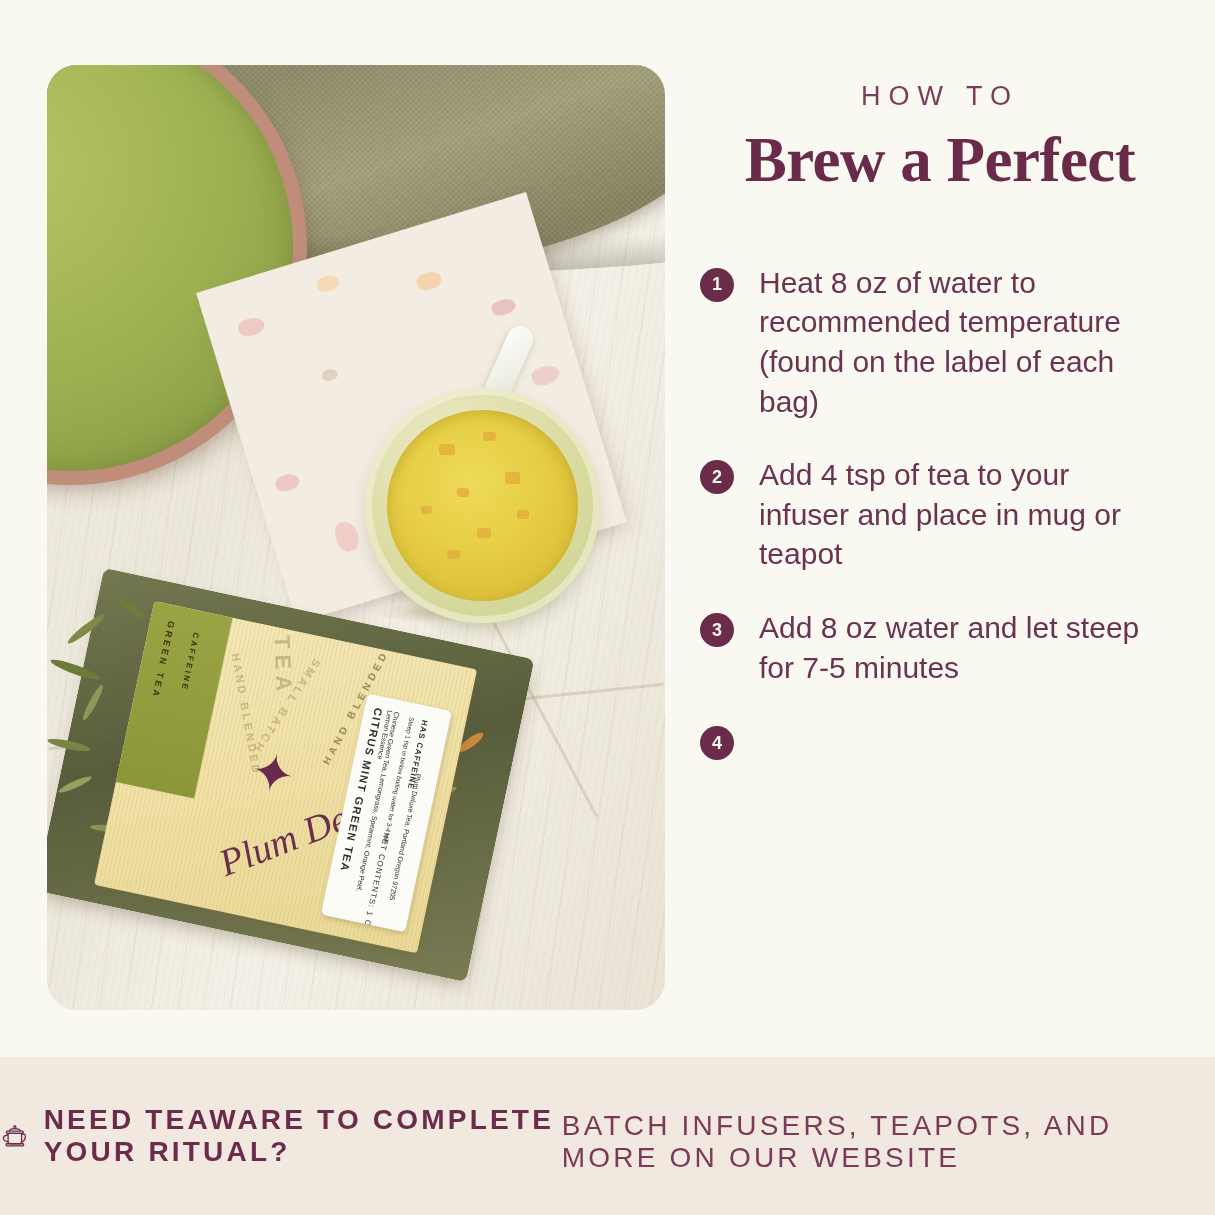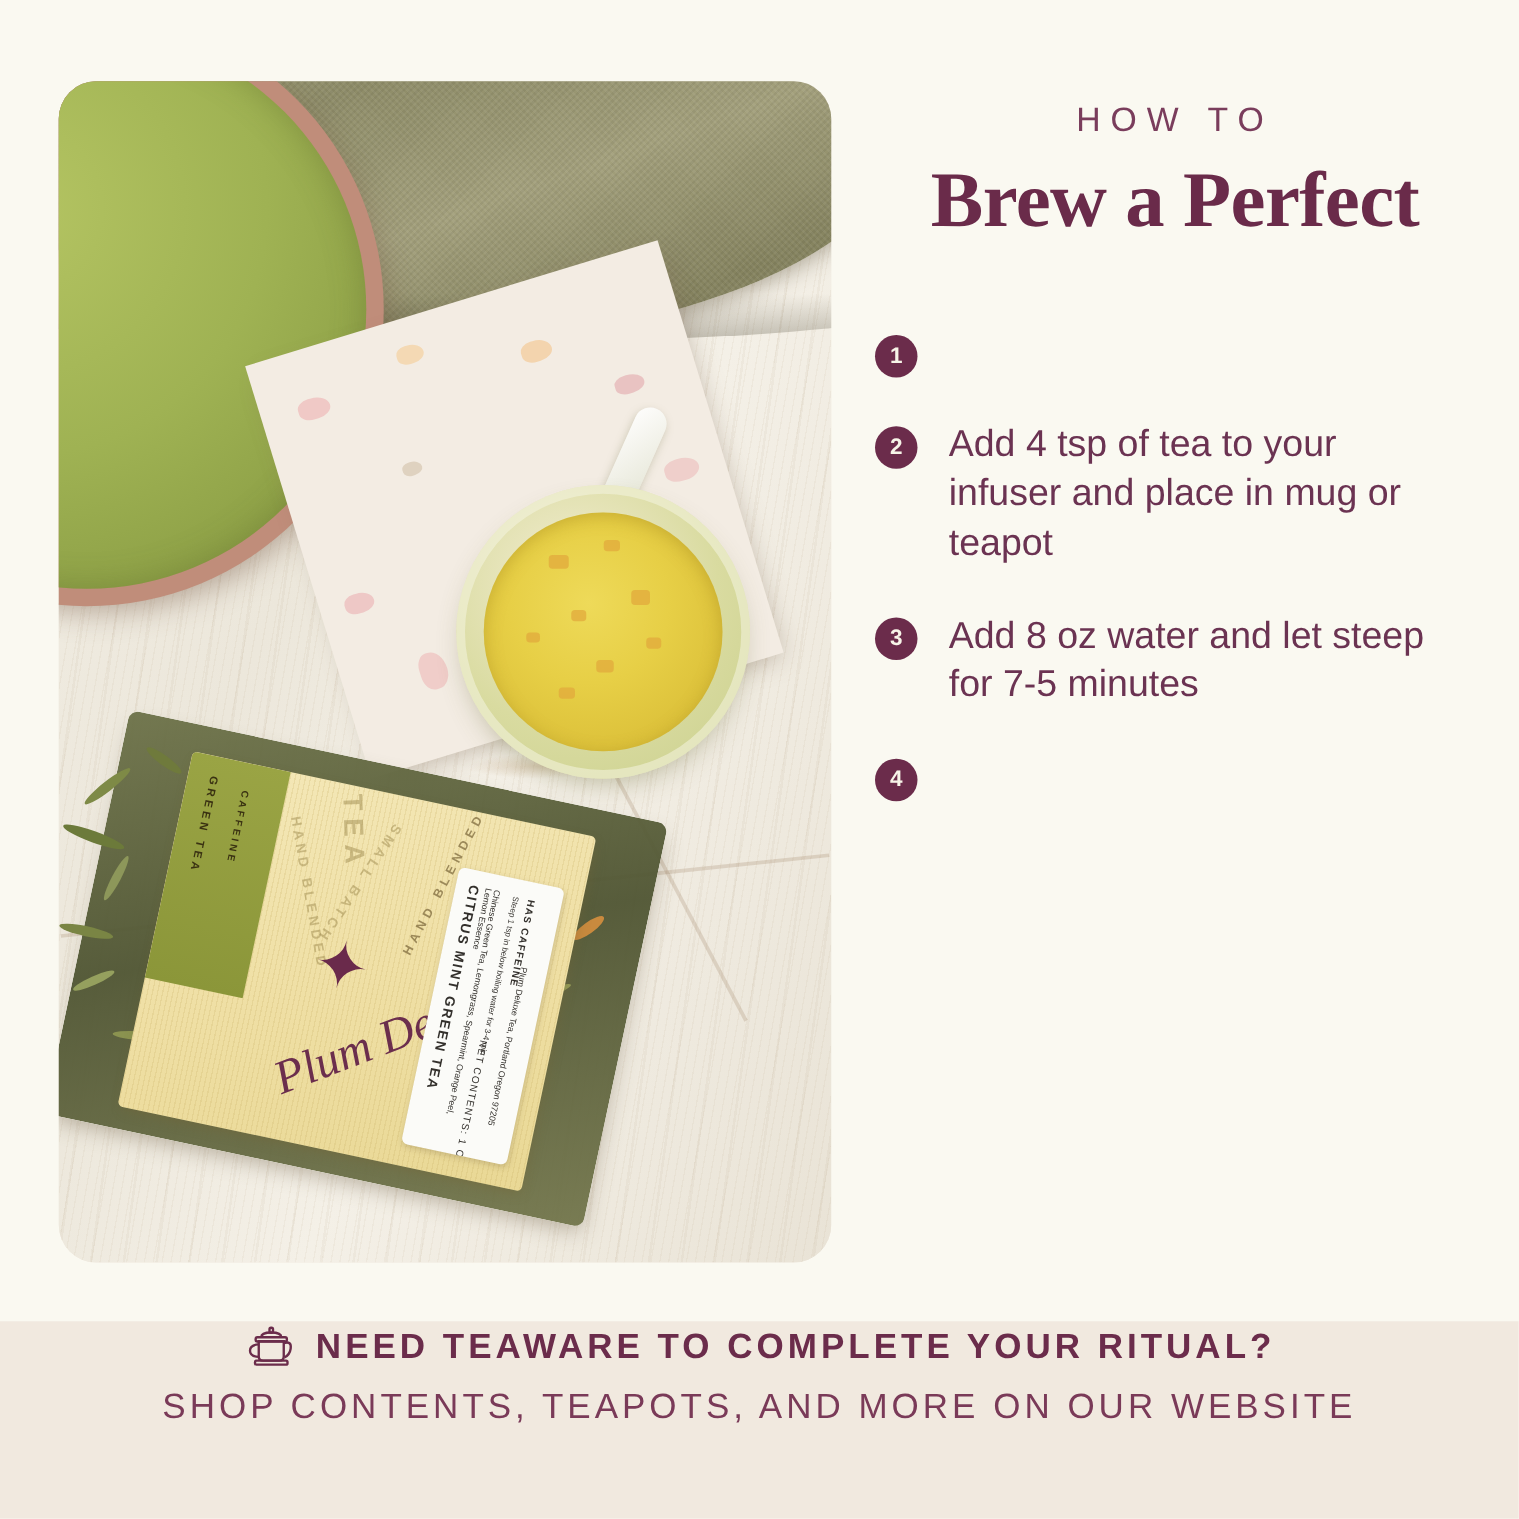--- a/index.html
+++ b/index.html
@@ -180,21 +180,21 @@
   }
   .step-text{
     margin-left:25px; color:#6b3352; font-size:30px; line-height:1.32;
     max-width:390px;
   }
 
   
   .footer{
     position:absolute; left:0; top:1057px; width:1215px; height:158px;
     background:#f1e9df;
-    display:flex; flex-direction:column; align-items:center; justify-content:flex-start;
+    display:flex; flex-direction:row; align-items:center; justify-content:flex-start;
   }
   .foot-row{ display:flex; align-items:center; justify-content:center; gap:14px; }
   .foot-line1{
     color:#6b2c4b; font-size:28px; font-weight:700; letter-spacing:3.2px;
   }
   .foot-line2{
     color:#7a3a58; font-size:28px; font-weight:400; letter-spacing:3.2px;
     margin-top:12px;
   }
   .teapot-icon{ display:block; }
@@ -292,20 +292,21 @@
 
   <div class="content">
     <div class="eyebrow">HOW TO</div>
     <h1 class="headline">
       <span>Brew a Perfect</span><br>
     </h1>
 
     <div class="steps">
       <div class="step">
         <div class="num">1</div>
+        <div class="step-text">Heat 8 oz of water to recommended temperature (found on the label of each bag)</div>
       </div>
       <div class="step">
         <div class="num">2</div>
         <div class="step-text">Add 4 tsp of tea to your infuser and place in mug or teapot</div>
       </div>
       <div class="step">
         <div class="num">3</div>
         <div class="step-text">Add 8 oz water and let steep for 7-5 minutes</div>
       </div>
       <div class="step">
@@ -320,16 +321,16 @@
         <rect x="9" y="31.5" width="26" height="3.2" rx="1.2"></rect>
         <path d="M12 16 L12 28 Q12 31.5 15.5 31.5 L28.5 31.5 Q32 31.5 32 28 L32 16 Z"></path>
         <rect x="9.5" y="12.8" width="25" height="3.4" rx="1.4"></rect>
         <path d="M14 12.8 Q14 9 22 9 Q30 9 30 12.8"></path>
         <rect x="20.6" y="5.2" width="2.8" height="4" rx="1.2"></rect>
         <path d="M12 18.5 Q5 19 5 23.5 Q5 28 12 28.5"></path>
         <path d="M32 17.5 Q38.5 15.5 37.5 22 Q36.8 27 32.5 29"></path>
       </svg>
       <div class="foot-line1">NEED TEAWARE TO COMPLETE YOUR RITUAL?</div>
     </div>
-    <div class="foot-line2">SHOP CONTENTS, TEAPOTS, AND MORE ON OUR WEBSITE</div>
+    <div class="foot-line2">BATCH INFUSERS, TEAPOTS, AND MORE ON OUR WEBSITE</div>
   </div>
 
 </div>
 
 </body></html>

